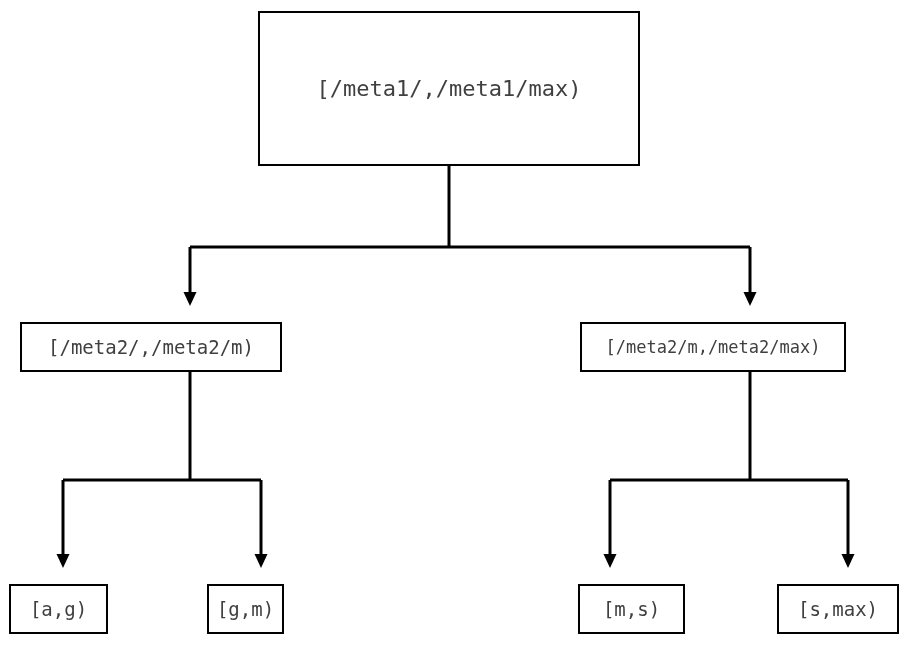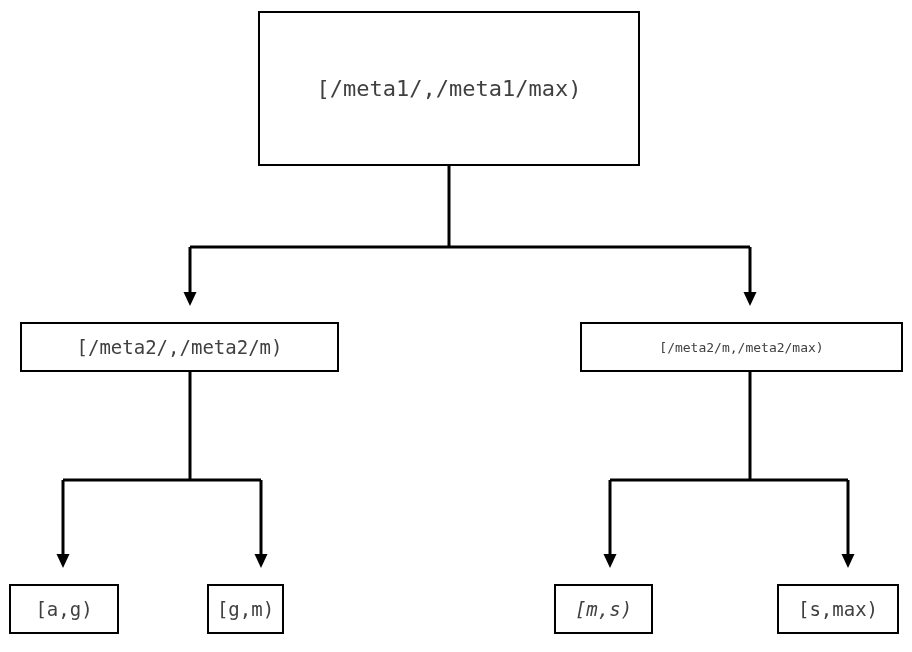--- a/index.html
+++ b/index.html
@@ -42,39 +42,39 @@
   .node-root {
     left: 258px;
     top: 11px;
     width: 382px;
     height: 155px;
     font-size: 22px;
   }
   .node-mid-left {
     left: 20px;
     top: 322px;
-    width: 319px;
+    width: 262px;
     height: 50px;
     font-size: 19px;
   }
   .node-mid-right {
     left: 580px;
     top: 322px;
-    width: 323px;
+    width: 266px;
     height: 50px;
-    font-size: 13px;
+    font-size: 17px;
   }
   .node-leaf {
     top: 584px;
     height: 50px;
     font-size: 19px;
   }
-  .node-leaf-1 { left: 9px;   width: 110px; }
+  .node-leaf-1 { left: 9px;   width: 99px; }
   .node-leaf-2 { left: 207px; width: 77px; }
-  .node-leaf-3 { left: 554px; width: 99px; font-style: italic; }
+  .node-leaf-3 { left: 578px; width: 107px; }
   .node-leaf-4 { left: 777px; width: 122px; }
 </style>
 </head>
 <body>
 
 <div id="diagram-canvas">
 
   <svg id="edge-layer" viewBox="0 0 912 652" width="912" height="652" xmlns="http://www.w3.org/2000/svg">
 
     <g stroke="#000000" stroke-width="3" fill="none">

